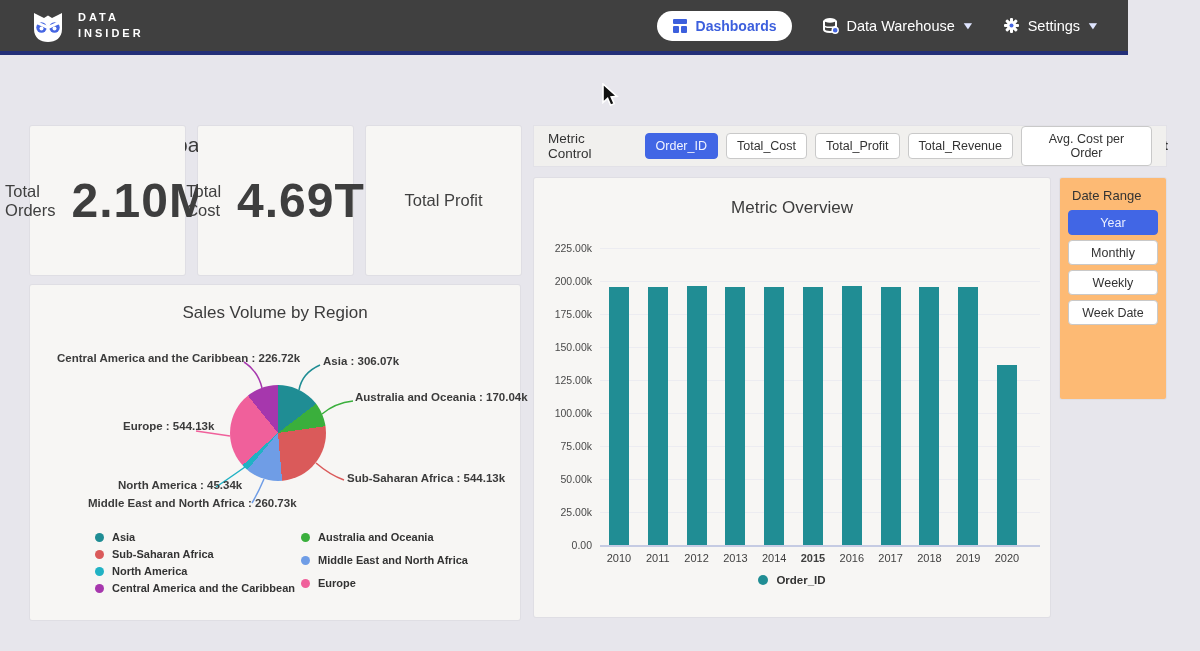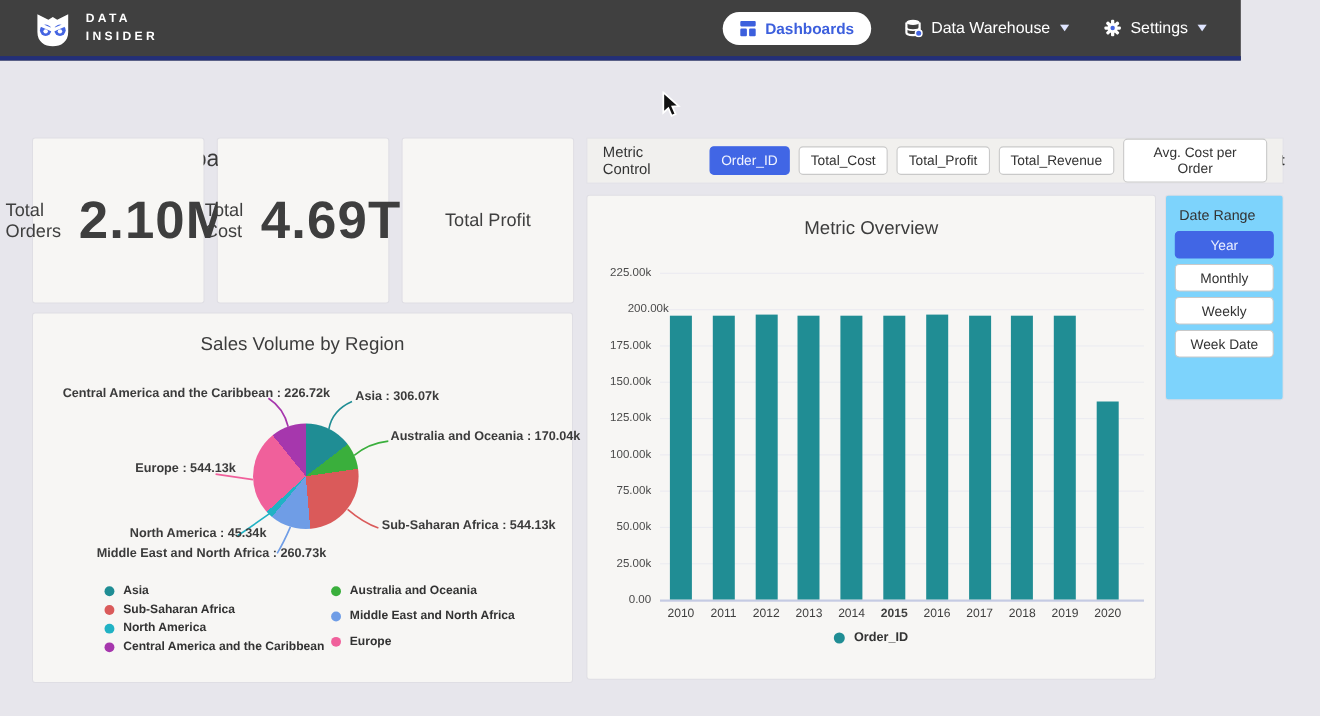--- a/index.html
+++ b/index.html
@@ -63,22 +63,22 @@
   .bar-title { position:absolute; left:0; top:20px; width:100%; text-align:center; font-size:17px; color:#3c3c3c; }
   .gridline { position:absolute; left:66px; width:440px; height:1px; background:#ececf1; }
   .gridline.zero { background:#c5cbe3; height:2px; }
   .ytick { position:absolute; left:0; width:58px; text-align:right; font-size:10.5px; color:#4a4a4a; }
   .bar { position:absolute; width:20px; background:#208d94; }
   .xtick { position:absolute; width:38px; text-align:center; font-size:11px; color:#3f3f3f; }
   .bar-legend { position:absolute; left:0; top:396px; width:100%; display:flex; align-items:center; justify-content:center; gap:8px; font-size:11.5px; font-weight:bold; color:#333; }
   .dot { width:10px; height:10px; border-radius:50%; display:inline-block; }
   
   .date-card {
-    position:absolute; left:1060px; top:178px; width:106px; height:185px;
-    background:#7dd3fc; box-shadow:0 0 0 1px rgba(0,0,0,0.03); border-radius:2px;
+    position:absolute; left:1060px; top:178px; width:106px; height:221px;
+    background:#fdba74; box-shadow:0 0 0 1px rgba(0,0,0,0.03); border-radius:2px;
   }
   .date-label { position:absolute; left:12px; top:10px; font-size:13px; color:#333; }
   .date-btn {
     position:absolute; left:8px; width:90px; height:25px;
     background:#fff; border:1px solid #c9c9c9; border-radius:4px;
     font-size:12.5px; color:#333; cursor:pointer; font-family:inherit;
   }
   .date-btn.selected { background:#4166e5; border-color:#4166e5; color:#e9eeff; }
   
   .pie-card {
@@ -219,21 +219,21 @@
   <button class="ctl-btn">Total_Revenue</button>
   <button class="ctl-btn">Avg. Cost per Order</button>
 </div>
 
 <div class="bar-card">
   <div class="bar-title">Metric Overview</div>
   <div id="bar-plot" style="position:absolute;inset:0;">
       <div class="gridline" style="top: 70px;"></div>
       <div class="ytick" style="top: 64px;">225.00k</div>
       <div class="gridline" style="top: 103px;"></div>
-      <div class="ytick" style="top: 97px; margin-left: 16px;">200.00k</div>
+      <div class="ytick" style="top: 97px;">200.00k</div>
       <div class="gridline" style="top: 136px;"></div>
       <div class="ytick" style="top: 130px; text-align: right;">175.00k</div>
       <div class="gridline" style="top: 169px;"></div>
       <div class="ytick" style="top: 163px;">150.00k</div>
       <div class="gridline" style="top: 202px;"></div>
       <div class="ytick" style="top: 196px;">125.00k</div>
       <div class="gridline" style="top: 235px;"></div>
       <div class="ytick" style="top: 229px;">100.00k</div>
       <div class="gridline" style="top: 268px;"></div>
       <div class="ytick" style="top: 262px;">75.00k</div>

